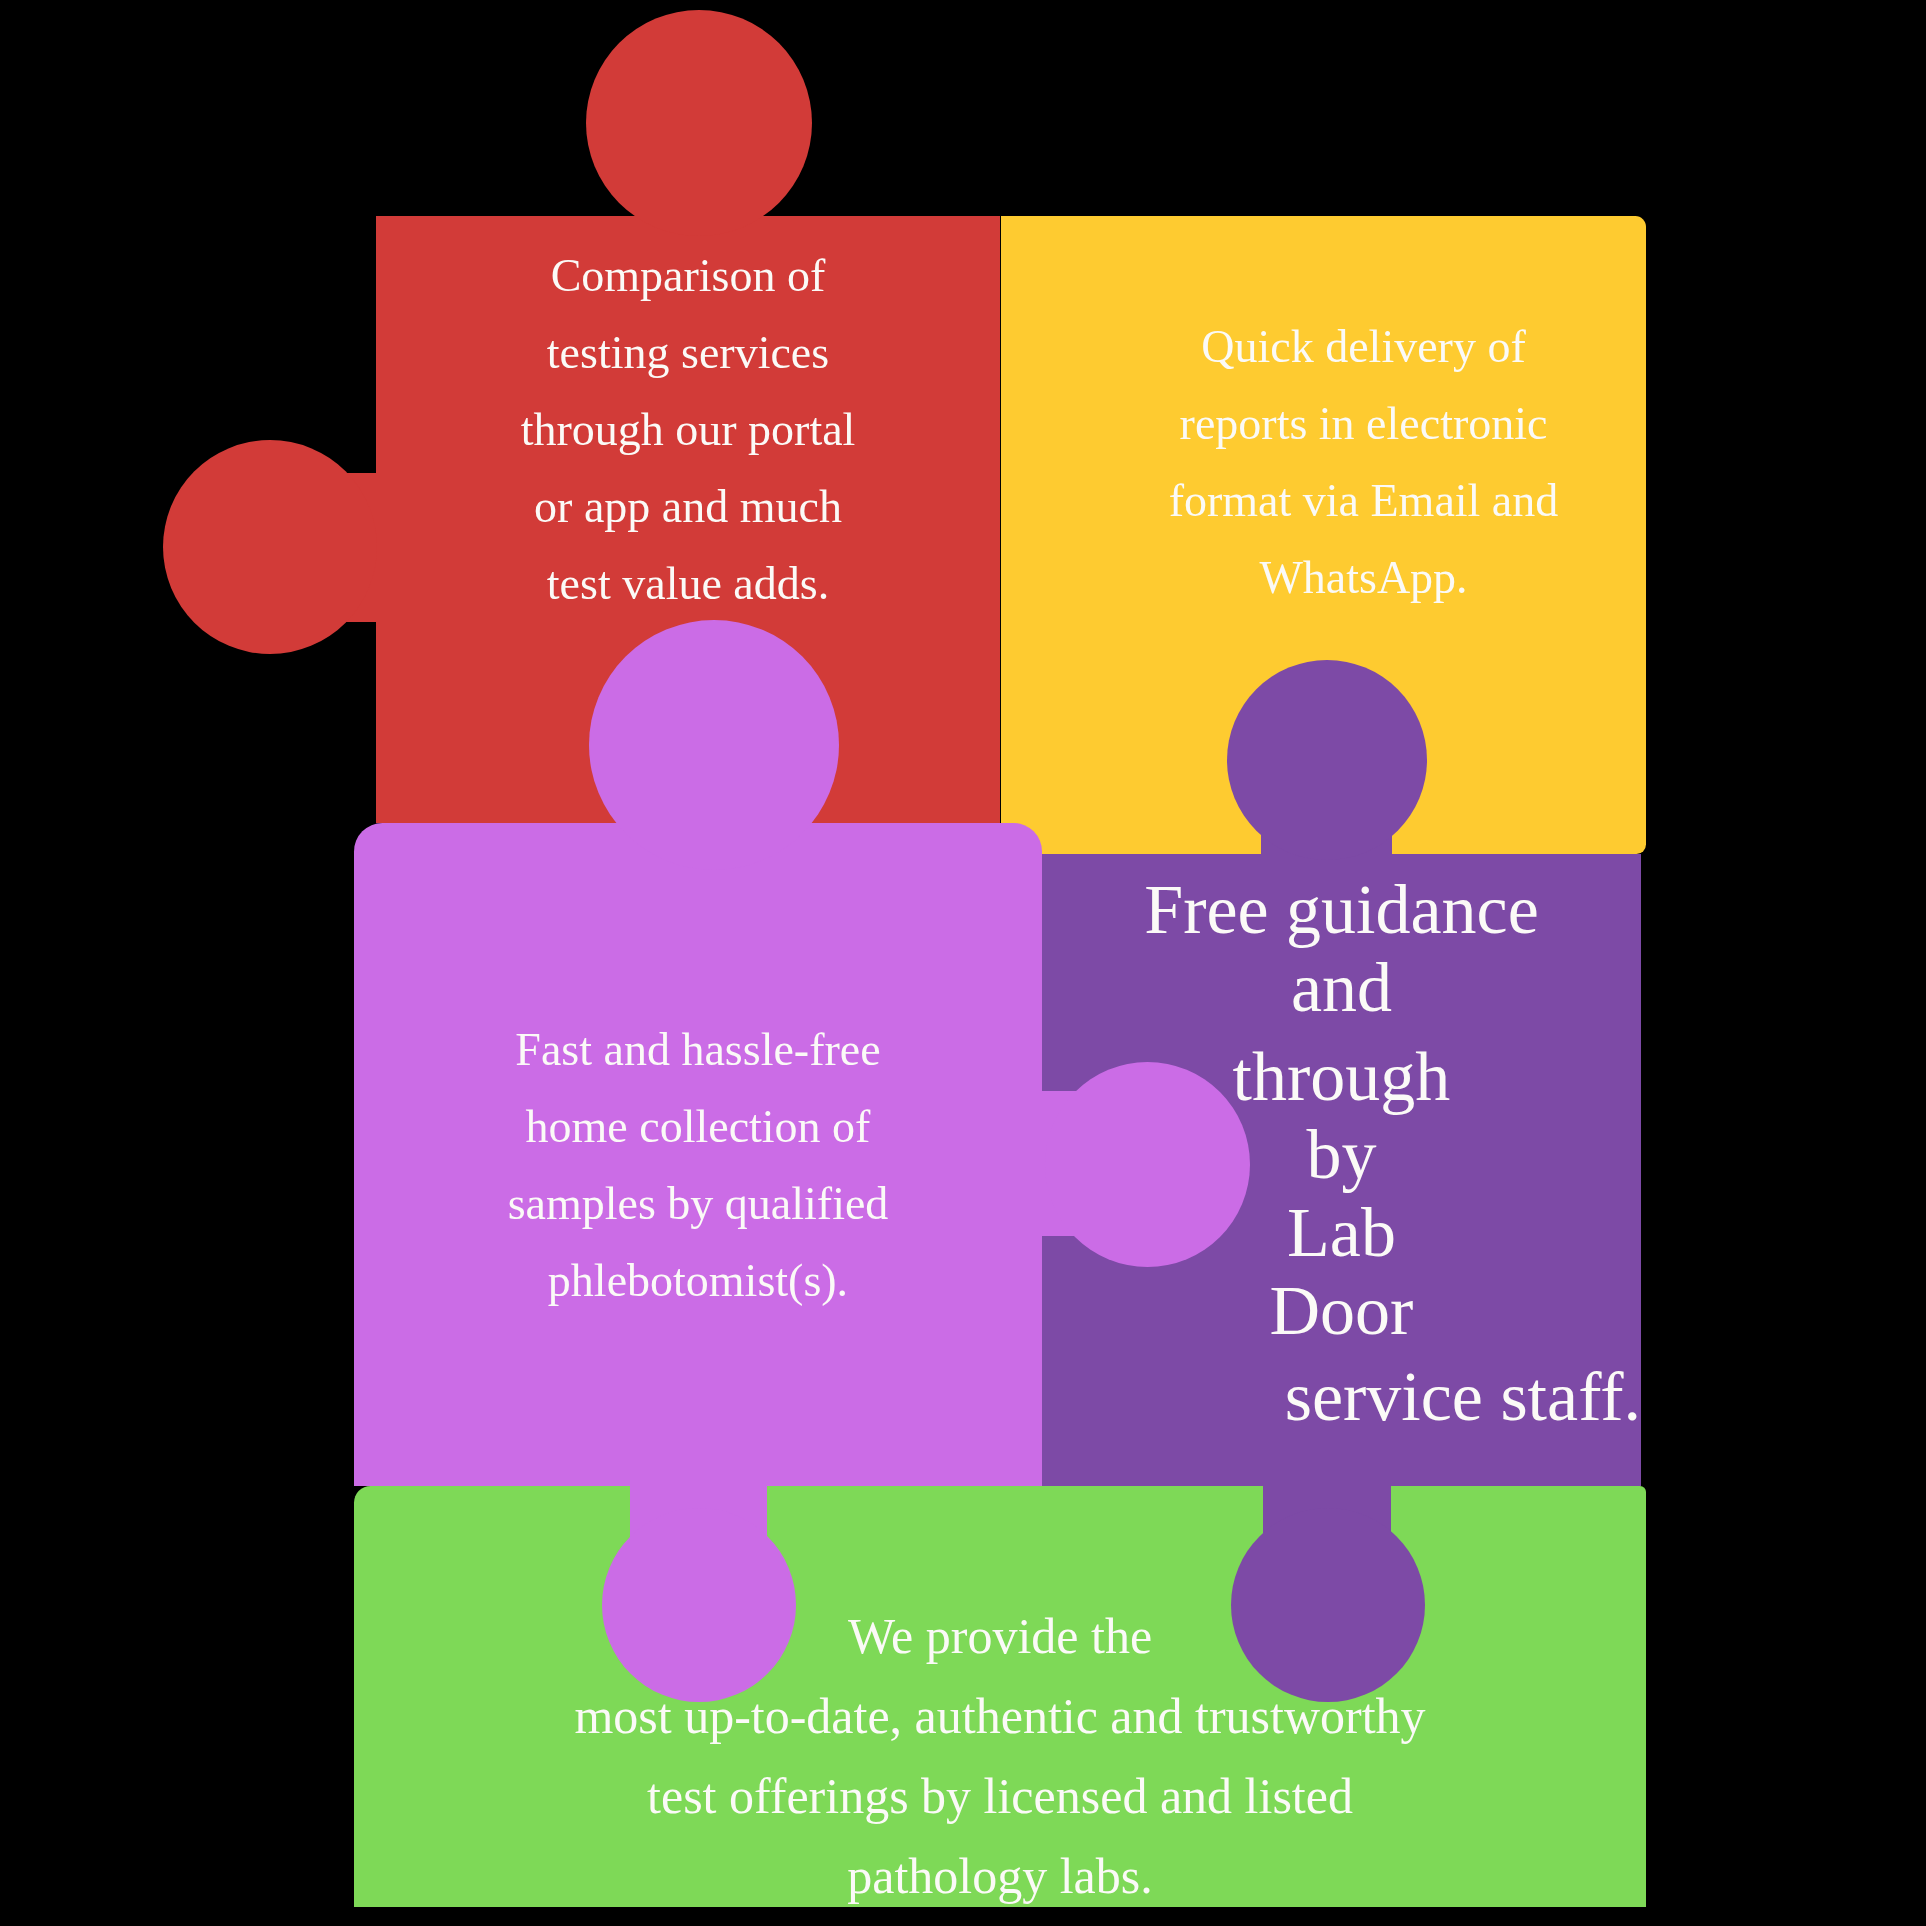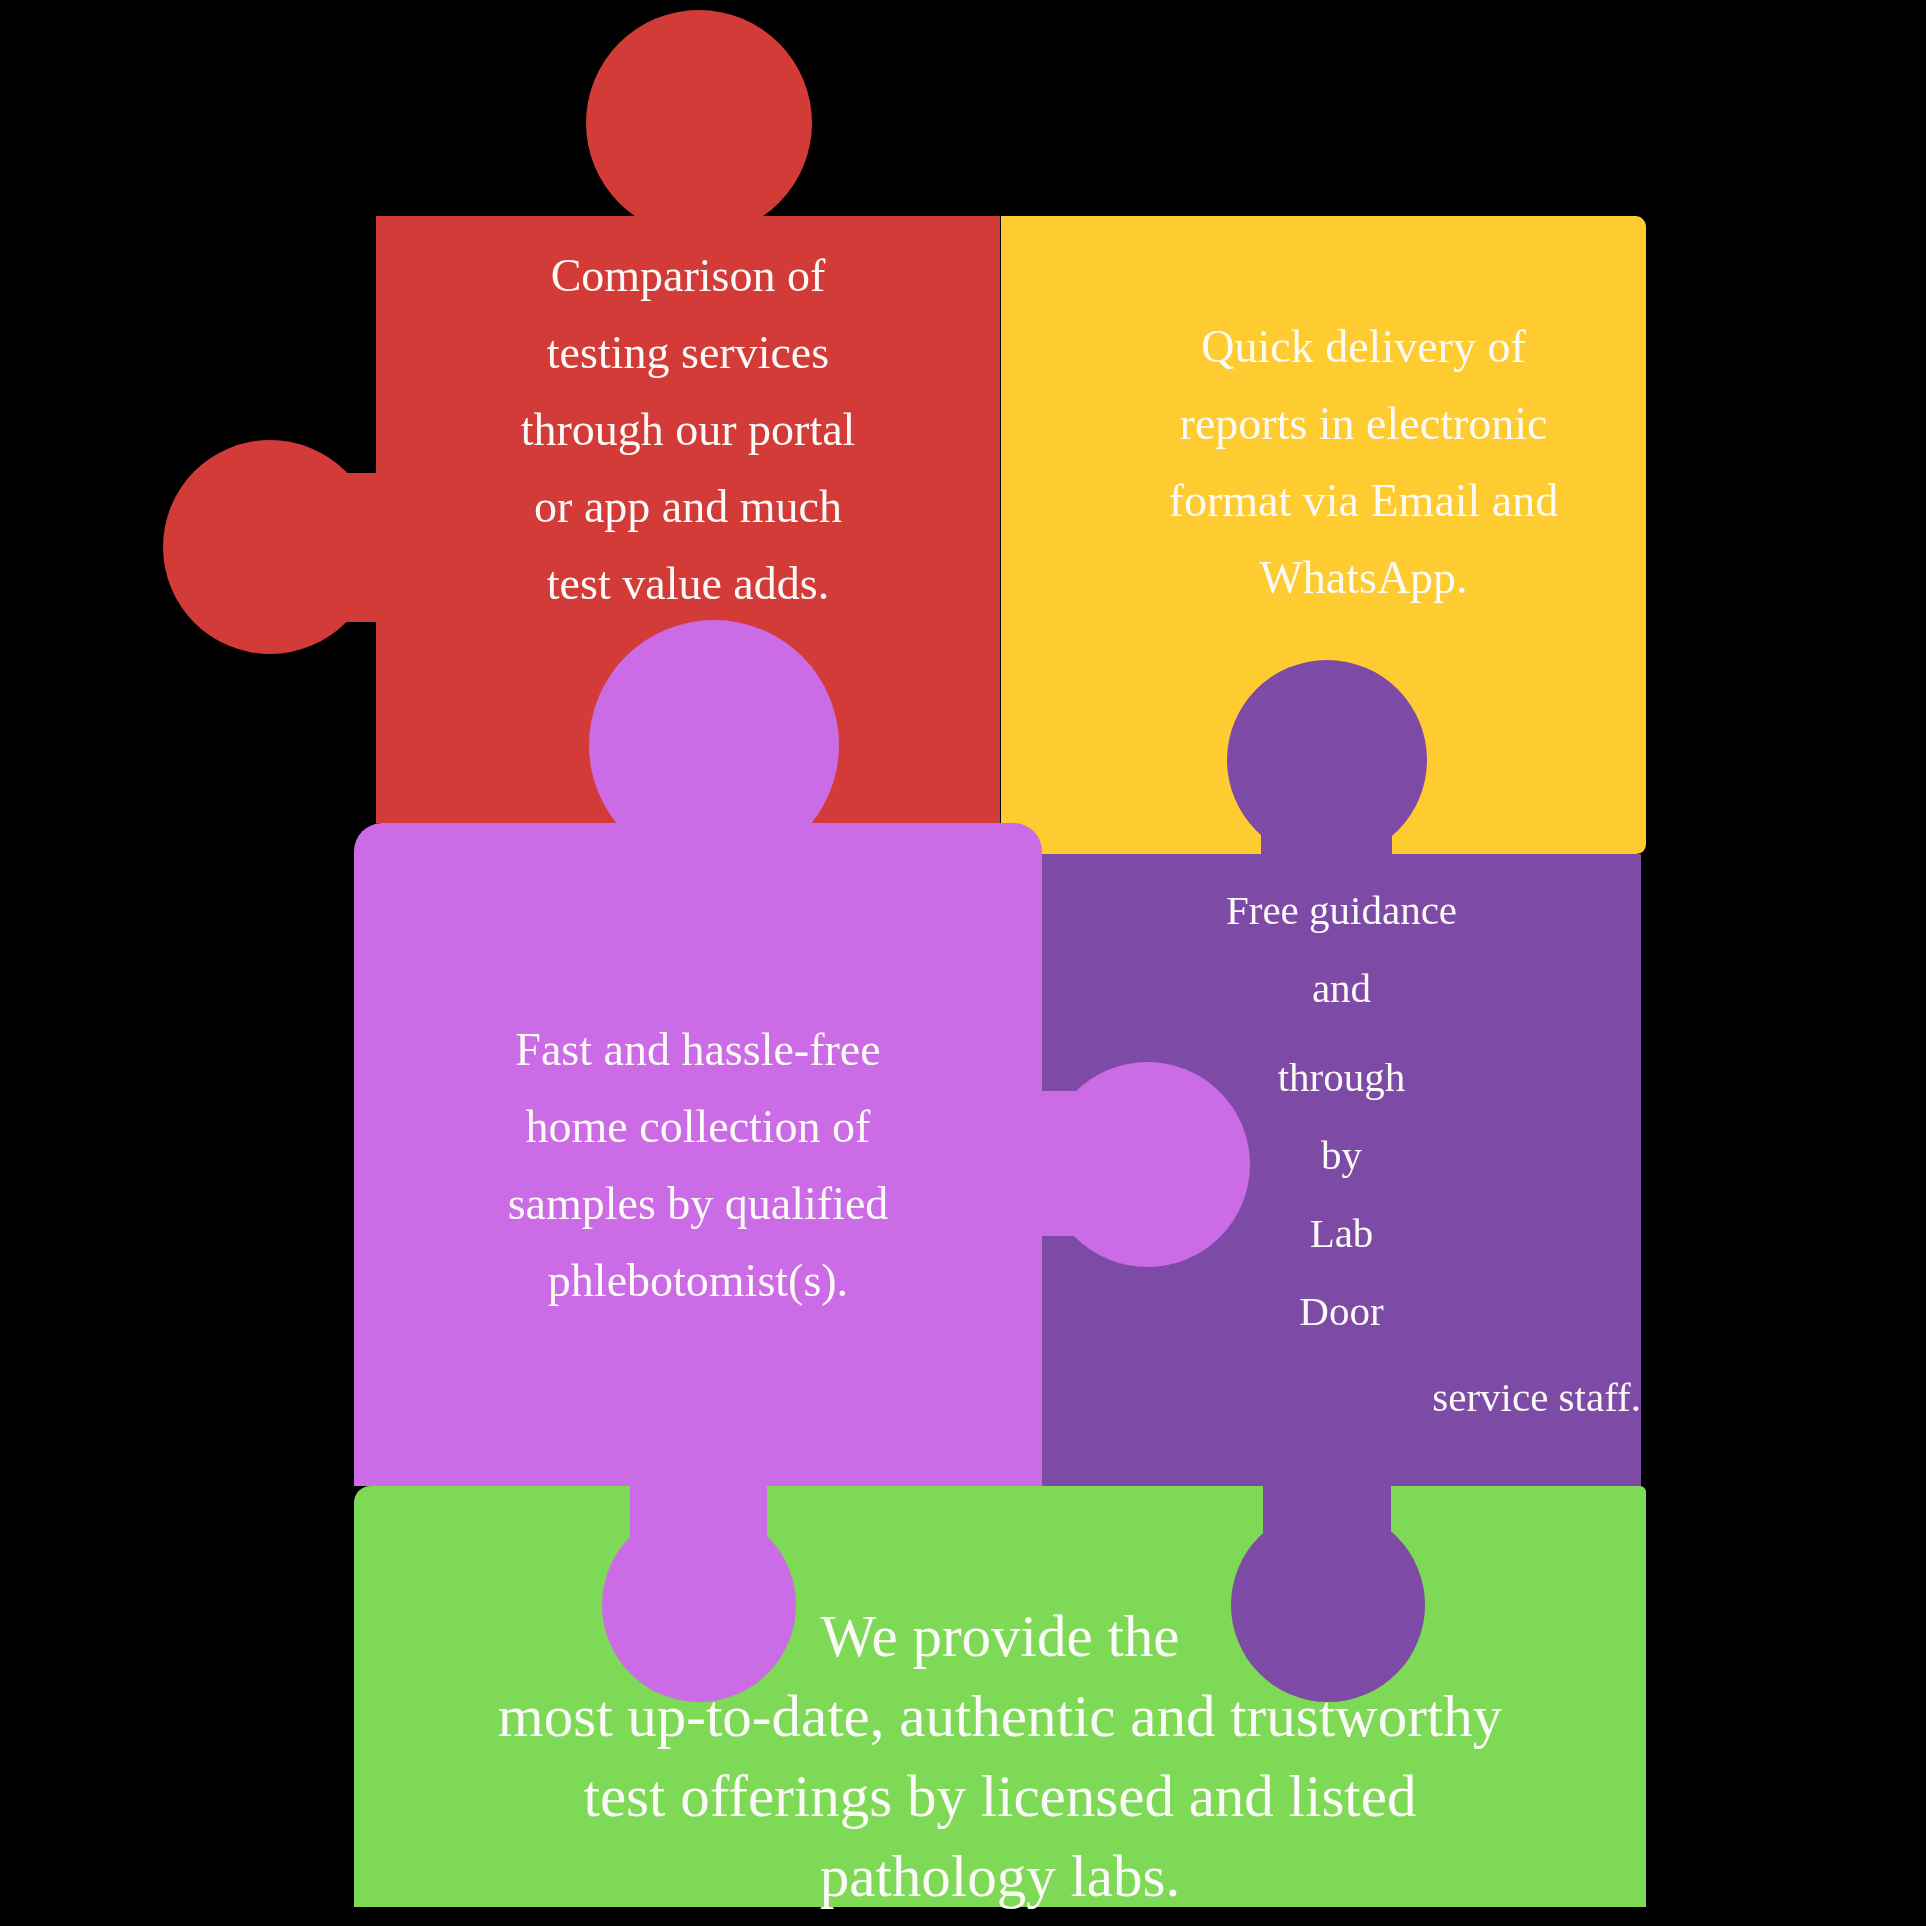--- a/index.html
+++ b/index.html
@@ -4,22 +4,22 @@
 <style>
   html,body{margin:0;padding:0;background:#000;}
   #canvas{position:relative;width:1926px;height:1926px;background:#000;overflow:hidden;
           font-family:"Liberation Serif","DejaVu Serif",serif;}
   .piece{position:absolute;left:0;top:0;width:0;height:0;}
   .shape{position:absolute;background:inherit;}
   .circle{border-radius:50%;}
   .text-block{position:absolute;text-align:center;color:#FBFAF7;}
   .text-block .line{white-space:nowrap;}
   .fs-main{font-size:46px;line-height:77px;}
-  .fs-green{font-size:59px;line-height:80px;}
-  .fs-purple{font-size:41px;line-height:78px;}
+  .fs-green{font-size:50px;line-height:80px;}
+  .fs-purple{font-size:70px;line-height:78px;}
   .m18{margin-top:10.7px;}
   .m14{margin-top:8.3px;text-align:right;}
 </style>
 </head>
 <body>
 
 <div id="canvas">
 
   <div class="piece" style="background-color: rgb(210, 59, 56);">
     <div class="shape" style="left:376px;top:216px;width:624px;height:607px;"></div>

